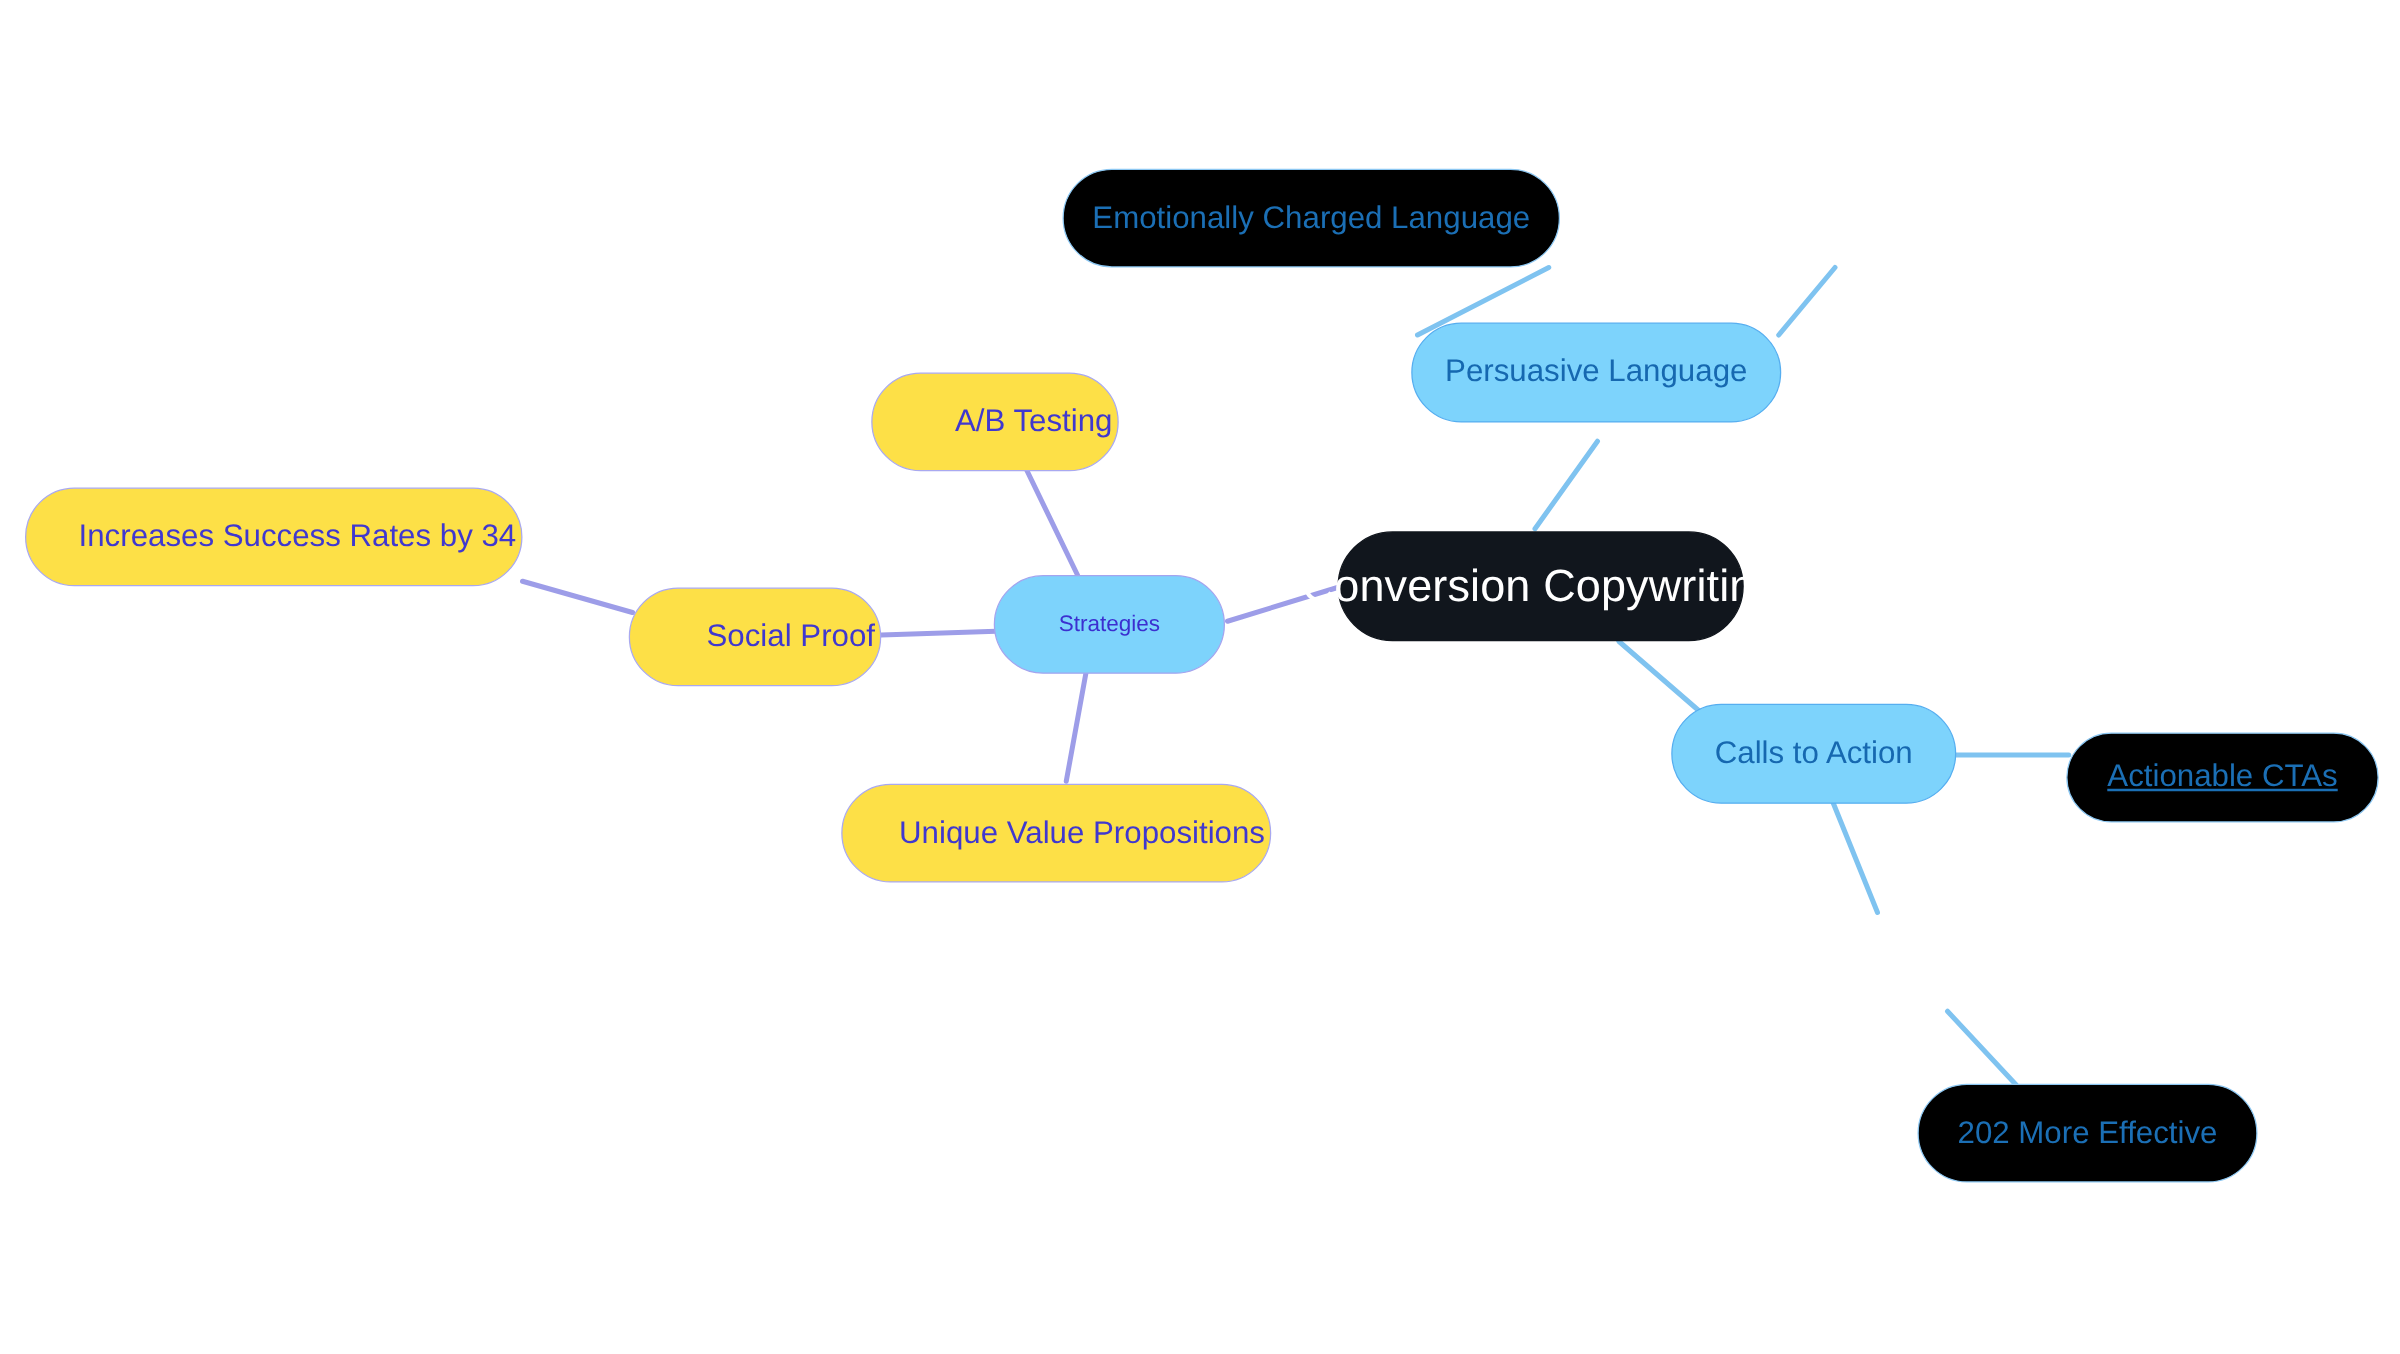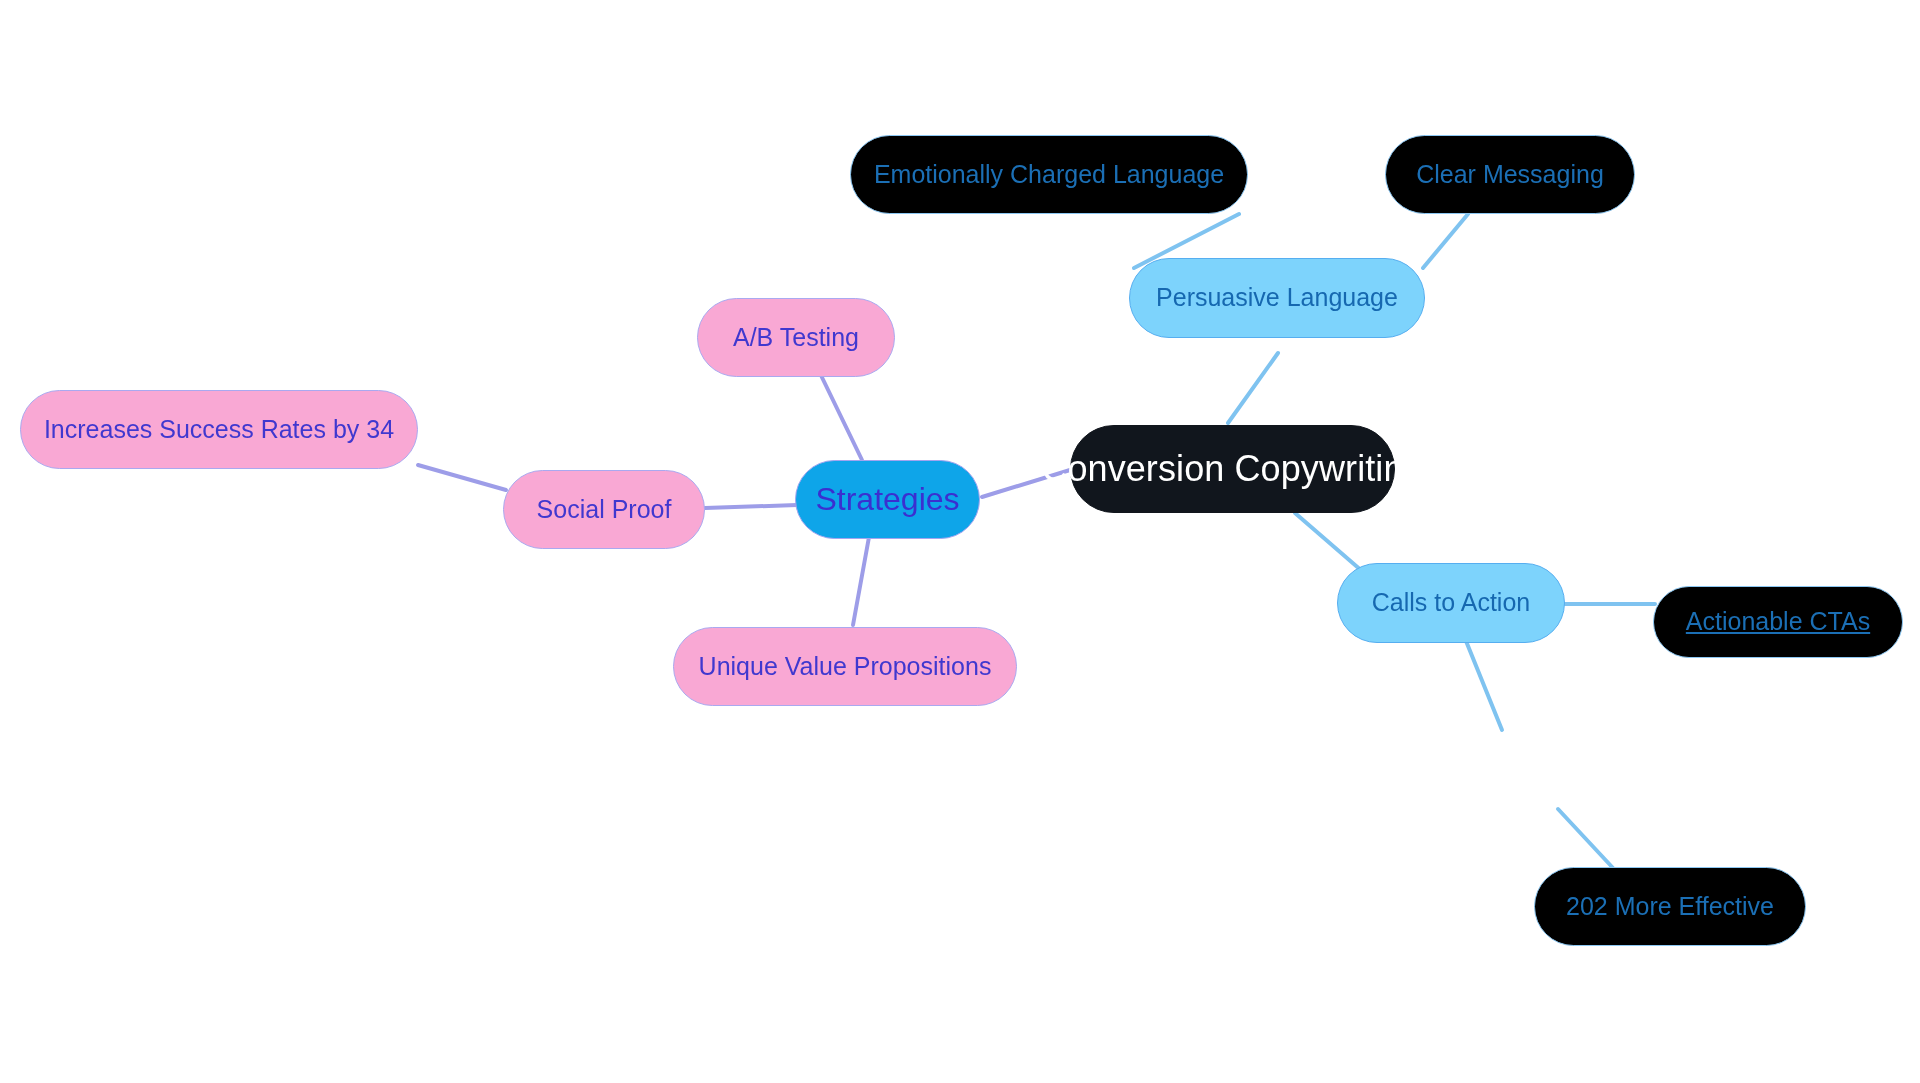--- a/index.html
+++ b/index.html
@@ -52,31 +52,32 @@
     color: #1668b0;
     font-size: 25px;
   }
   .node-leaf-blue {
     background: #000000;
     border: 1.6px solid #8cc7f2;
     color: #1b6fb5;
     font-size: 25px;
   }
   .node-branch-purple {
-    background: #0ea5e9;
+    background: #7dd3fc;
     border: 1.6px solid #a4a4ef;
     color: #3b2fd0;
-    font-size: 32px;
+    font-size: 18px;
     justify-content: center;
   }
   .node-leaf-purple {
-    background: #f9a8d4;
+    background: #fde047;
     border: 1.6px solid #a9a9f0;
     color: #4038cf;
     font-size: 25px;
+    justify-content: flex-end;
   }
   .node-label {
     display: block;
     padding: 0 4px;
   }
 </style>
 </head>
 <body>
 
 <div id="mindmap-canvas">
@@ -115,23 +116,20 @@
   </div>
 
   <div class="node node-branch-blue" style="left:1129px; top:258px; width:296px; height:80px;">
     <span class="node-label">Persuasive Language</span>
   </div>
 
   <div class="node node-leaf-blue" style="left:850px; top:135px; width:398px; height:79px;">
     <span class="node-label">Emotionally Charged Language</span>
   </div>
 
-  <div class="node node-leaf-blue" style="left:1385px; top:135px; width:250px; height:79px;">
-    <span class="node-label">Clear Messaging</span>
-  </div>
 
   <div class="node node-branch-purple" style="left:795px; top:460px; width:185px; height:79px;">
     <span class="node-label">Strategies</span>
   </div>
 
   <div class="node node-leaf-purple" style="left:697px; top:298px; width:198px; height:79px;">
     <span class="node-label">A/B Testing</span>
   </div>
 
   <div class="node node-leaf-purple" style="left:503px; top:470px; width:202px; height:79px;">

